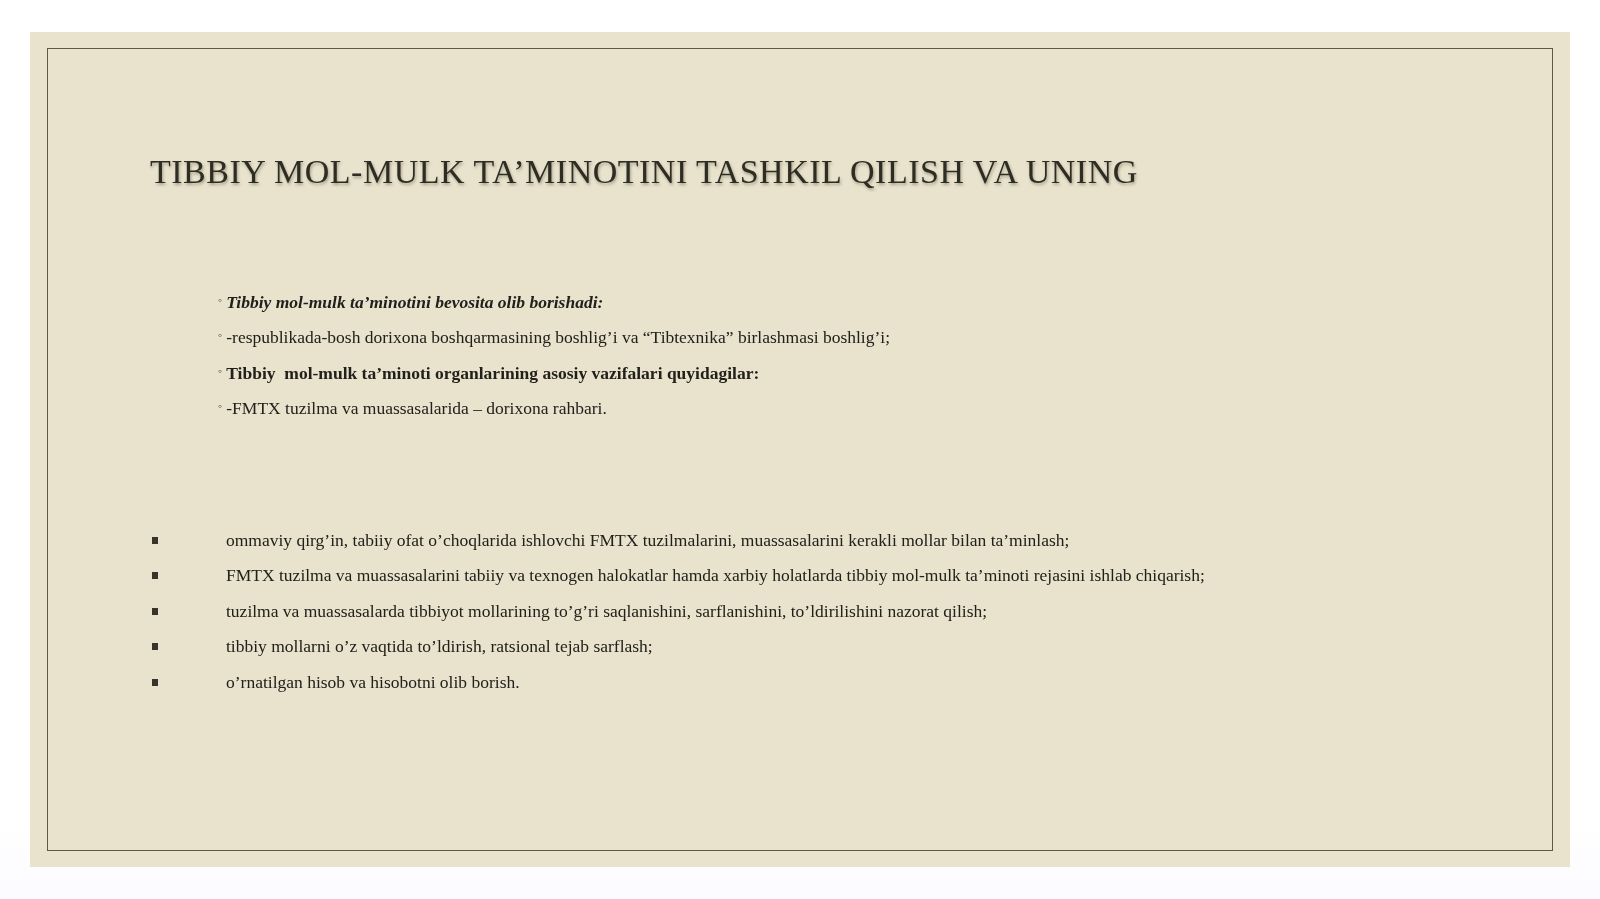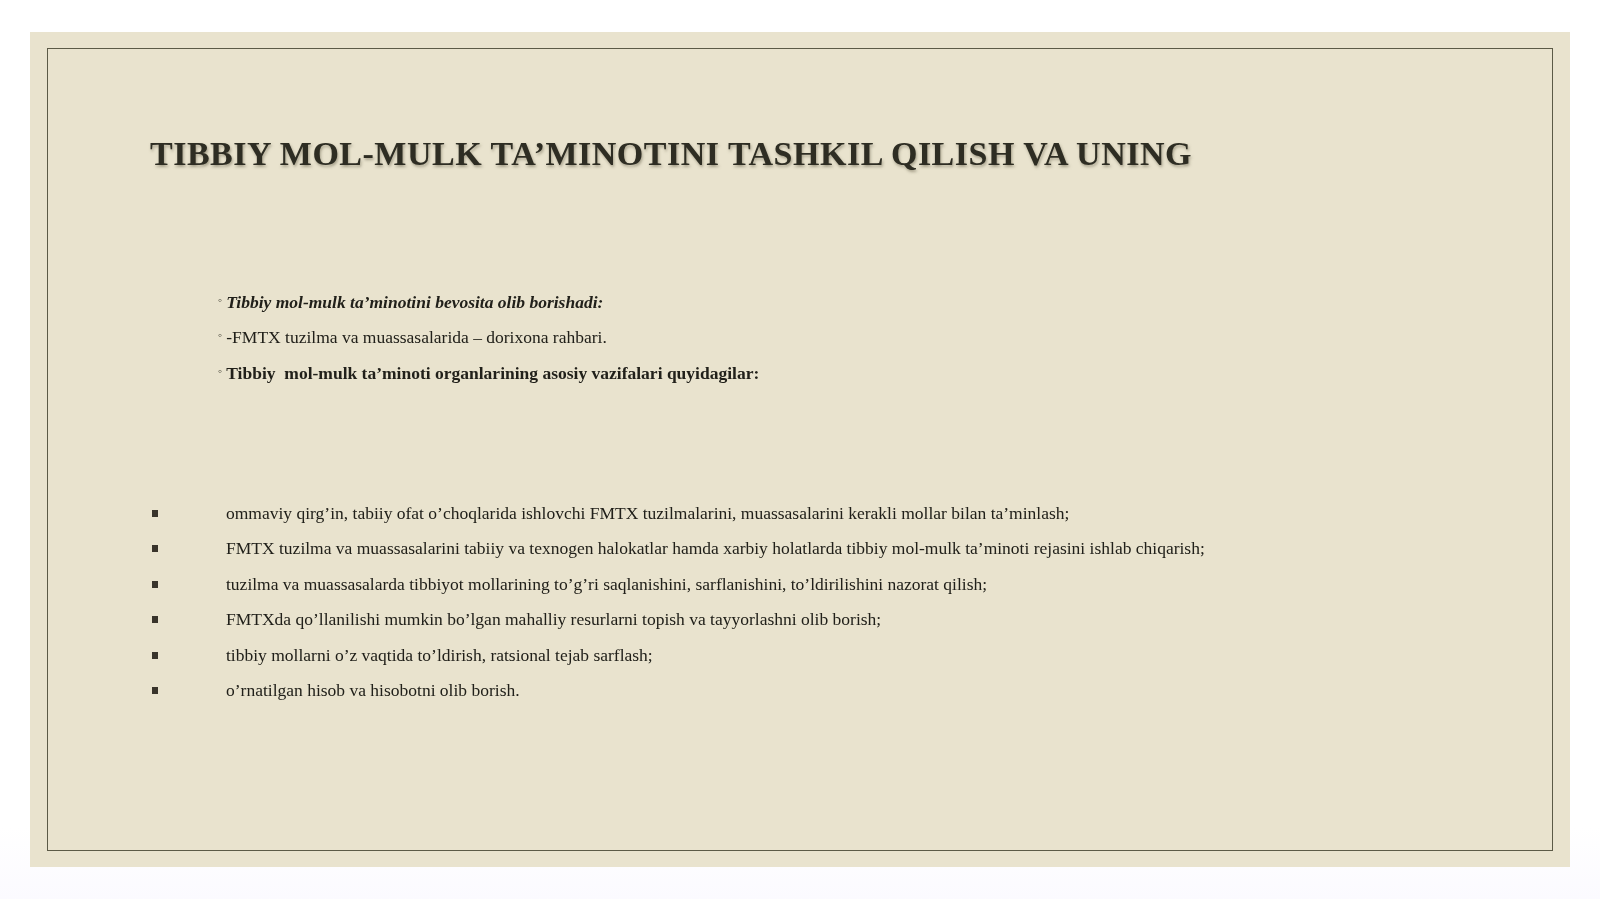--- a/index.html
+++ b/index.html
@@ -33,25 +33,25 @@
     top: 16px;
     right: 17px;
     bottom: 16px;
     border: 1px solid var(--border-color, #5c5a47);
     pointer-events: none;
   }
 
   .title-block {
     position: absolute;
     left: 120px;
-    top: 86px;
+    top: 104px;
     width: 1330px;
     color: var(--title-color, #2e2d23);
     font-size: 34px;
-    font-weight: bold;
+    font-weight: normal;
     line-height: 72px;
     letter-spacing: 0.5px;
     text-shadow: 1px 2px 3px rgba(110, 104, 82, 0.55);
   }
 
   ul.slide-list {
     list-style: none;
     position: absolute;
     color: var(--body-color, #21201a);
     font-size: 17.5px;
@@ -59,21 +59,21 @@
   }
 
   ul.intro-list {
     left: 188px;
     top: 253px;
     width: 1300px;
   }
 
   ul.tasks-list {
     left: 122px;
-    top: 464px;
+    top: 491px;
     width: 1380px;
   }
 
   li.slide-li {
     white-space: pre-wrap;
     position: relative;
   }
 
   .li-text { white-space: pre-wrap; text-align: center; }
   .li-text.bold { font-weight: bold; }
@@ -107,37 +107,38 @@
     <div class="slide-border"></div>
 
     <div class="title-block">
       <div>TIBBIY MOL-MULK TA’MINOTINI TASHKIL QILISH VA UNING</div>
     </div>
 
     <ul class="slide-list intro-list">
 
         <li class="slide-li"><span class="circle-bullet">◦</span><span class="li-text bold-italic">Tibbiy mol-mulk ta’minotini bevosita olib borishadi:</span></li>
 
+        <li class="slide-li"><span class="circle-bullet">◦</span><span class="li-text">-respublikada-bosh dorixona boshqarmasining boshlig’i va “Tibtexnika” birlashmasi boshlig’i;</span></li>
 
 
 
+        <li class="slide-li"><span class="circle-bullet">◦</span><span class="li-text bold">Tibbiy  mol-mulk ta’minoti organlarining asosiy vazifalari quyidagilar:</span></li>
+
         <li class="slide-li"><span class="circle-bullet">◦</span><span class="li-text">-FMTX tuzilma va muassasalarida – dorixona rahbari.</span></li>
-
-        <li class="slide-li"><span class="circle-bullet">◦</span><span class="li-text bold">Tibbiy  mol-mulk ta’minoti organlarining asosiy vazifalari quyidagilar:</span></li>
       </ul>
 
     <ul class="slide-list tasks-list">
 
         <li class="slide-li"><span class="square-bullet"></span><span class="li-text">ommaviy qirg’in, tabiiy ofat o’choqlarida ishlovchi FMTX tuzilmalarini, muassasalarini kerakli mollar bilan ta’minlash;</span></li>
 
 
         <li class="slide-li"><span class="square-bullet"></span><span class="li-text">FMTX tuzilma va muassasalarini tabiiy va texnogen halokatlar hamda xarbiy holatlarda tibbiy mol-mulk ta’minoti rejasini ishlab chiqarish;</span></li>
 
         <li class="slide-li"><span class="square-bullet"></span><span class="li-text">tuzilma va muassasalarda tibbiyot mollarining to’g’ri saqlanishini, sarflanishini, to’ldirilishini nazorat qilish;</span></li>
 
-        <li class="slide-li"><span class="square-bullet"></span><span class="li-text">FMTXda qo’llanilishi mumkin bo’lgan mahalliy resurlarni topish va tayyorlashni olib borish;</span></li>
+        <li class="slide-li"><span class="square-bullet"></span></li>
 
         <li class="slide-li"><span class="square-bullet"></span><span class="li-text">tibbiy mollarni o’z vaqtida to’ldirish, ratsional tejab sarflash;</span></li>
 
         <li class="slide-li"><span class="square-bullet"></span><span class="li-text">o’rnatilgan hisob va hisobotni olib borish.</span></li>
       </ul>
   </div>
 </div>
 
 </body></html>

